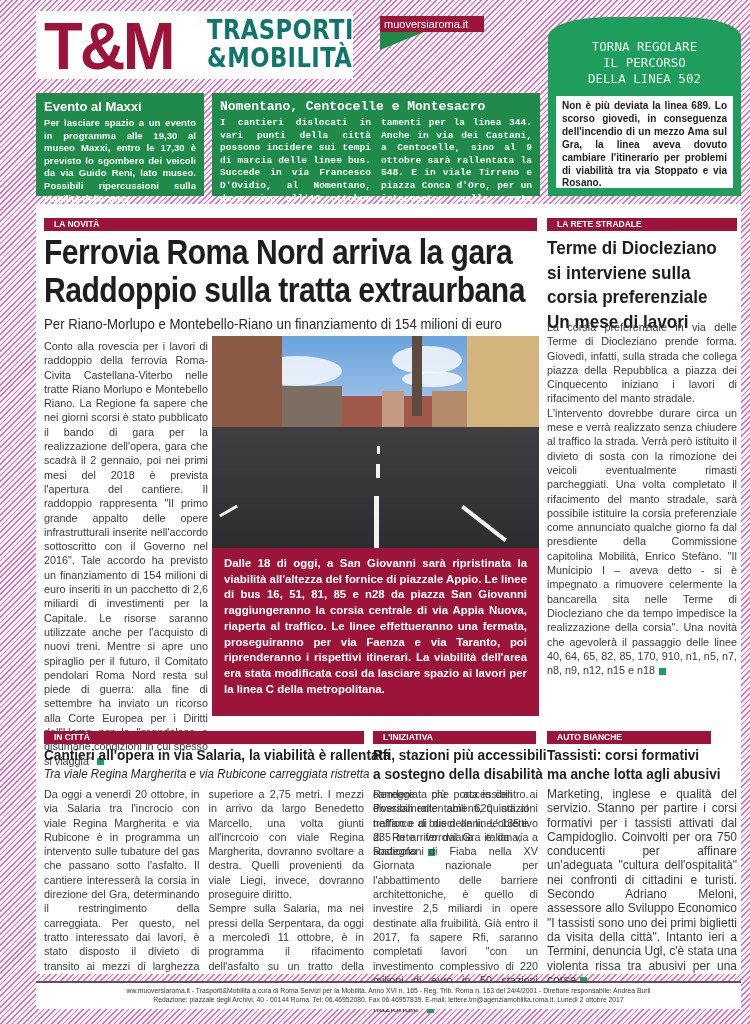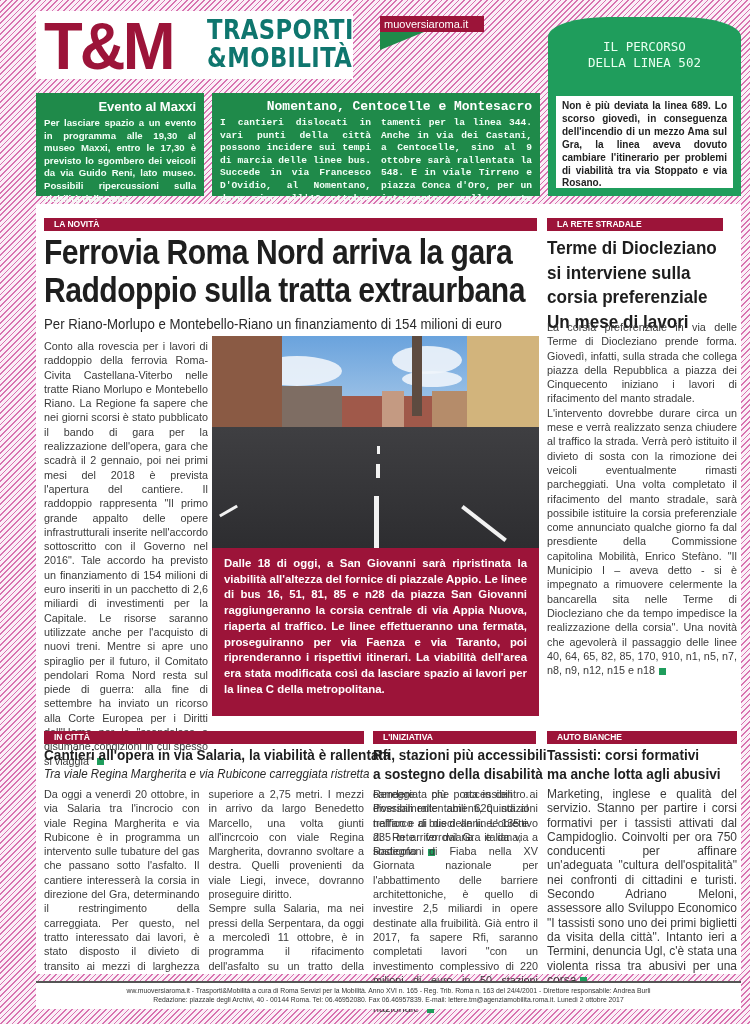--- a/index.html
+++ b/index.html
@@ -31,55 +31,55 @@
   #notice-head {
     left: 548px; top: 17px; width: 193px; height: 80px; background: #1f9d5c; color: #e9fff0;
     border-radius: 60px 60px 0 0 / 20px 20px 0 0;
     text-align: center; font-family: "DejaVu Sans Mono", monospace; font-size: 12.5px; line-height: 16px; padding-top: 22px;
   }
   #notice-body-wrap { left: 548px; top: 96px; width: 193px; height: 100px; background: #1f9d5c; padding: 0 8px 8px 8px; }
   #notice-body { background: #fff; width: 100%; height: 100%; padding: 4px 6px; font-size: 10px; line-height: 12.9px; font-weight: bold; color: #222; text-align: justify; }
 
   
   .gbox { top: 93px; height: 103px; background: #1f8a4a; color: #fff; padding: 5px 8px; }
-  .gbox h3 { font-size: 13px; text-align: right; font-weight: bold; line-height: 17px; margin-bottom: 2px; }
+  .gbox h3 { font-size: 13px; text-align: left; font-weight: bold; line-height: 17px; margin-bottom: 2px; }
   .gbox p { font-size: 9.6px; line-height: 12.6px; font-weight: bold; text-align: justify; color: #f2fff6; }
   #gbox1 { left: 36px; width: 168px; }
   #gbox2 { left: 212px; width: 328px; font-family: Liberation Mono, monospace; }
   #gbox2 .cols { display: flex; gap: 10px; }
   #gbox2 .cols p { flex: 1; }
 
   
   #main-area { left: 36px; top: 204px; width: 705px; height: 770px; background: #fff; }
 
   .kicker { height: 13px; background: #9c1439; color: #fff; font-size: 8.5px; font-weight: bold; line-height: 13px; padding-left: 10px; text-transform: uppercase; }
 
   #k-novita { left: 44px; top: 218px; width: 493px; }
   #main-headline { left: 44px; top: 233px; width: 500px; font-size: 35px; line-height: 38px; font-weight: bold; color: #1e1e1e; letter-spacing: -0.6px; transform: scaleX(0.86); transform-origin: left; white-space: nowrap; }
   #main-sub { left: 44px; top: 315px; font-size: 15px; line-height: 18px; color: #2a2a2a; transform: scaleX(0.88); transform-origin: left; white-space: nowrap; }
 
   #main-body { left: 44px; top: 339px; width: 164px; font-size: 10.8px; line-height: 14.3px; text-align: justify; color: #3a3a3a; }
 
   #photo { left: 212px; top: 336px; width: 327px; height: 212px; overflow: hidden; }
   #caption-box { left: 212px; top: 548px; width: 327px; height: 168px; background: #9c1439; color: #fff; padding: 8px 12px; font-size: 11.4px; line-height: 15.7px; font-weight: bold; text-align: justify; }
 
-  #k-rete { left: 547px; top: 218px; width: 176px; }
+  #k-rete { left: 547px; top: 218px; width: 190px; }
   #side-headline { left: 547px; top: 236px; width: 190px; font-size: 19px; line-height: 24.5px; font-weight: bold; color: #1e1e1e; transform: scaleX(0.9); transform-origin: left; white-space: nowrap; }
   #side-body { left: 547px; top: 320px; width: 190px; font-size: 10.8px; line-height: 14.3px; text-align: justify; color: #3a3a3a; }
 
   #k-citta { left: 44px; top: 731px; width: 320px; }
   #citta-headline { left: 44px; top: 745px; width: 330px; font-size: 15.5px; line-height: 19px; font-weight: bold; color: #1e1e1e; transform: scaleX(0.88); transform-origin: left; white-space: nowrap; }
   #citta-sub { left: 44px; top: 765px; font-size: 13.2px; line-height: 17px; font-style: italic; color: #2a2a2a; transform: scaleX(0.88); transform-origin: left; white-space: nowrap; }
   #citta-body { left: 44px; top: 787px; width: 320px; column-count: 2; column-gap: 9px; font-size: 10.8px; line-height: 14.3px; text-align: justify; color: #3a3a3a; height: 186px; }
 
   #k-iniziativa { left: 373px; top: 731px; width: 163px; }
   #ini-headline { left: 373px; top: 745px; width: 170px; font-size: 15.5px; line-height: 19px; font-weight: bold; color: #1e1e1e; transform: scaleX(0.88); transform-origin: left; white-space: nowrap; }
   #ini-body { left: 373px; top: 787px; width: 165px; font-size: 10.8px; line-height: 14.3px; text-align: justify; color: #3a3a3a; }
 
-  #k-auto { left: 547px; top: 731px; width: 190px; }
+  #k-auto { left: 547px; top: 731px; width: 164px; }
   #auto-headline { left: 547px; top: 745px; width: 195px; font-size: 15.5px; line-height: 19px; font-weight: bold; color: #1e1e1e; transform: scaleX(0.88); transform-origin: left; white-space: nowrap; }
   #auto-body { left: 547px; top: 787px; width: 190px; font-size: 12px; line-height: 14.3px; text-align: justify; color: #3a3a3a; }
 
   .endmark { display: inline-block; width: 7px; height: 7px; background: #1f9d5c; margin-left: 4px; vertical-align: middle; }
 
   #footer-rule { left: 36px; top: 981px; width: 705px; height: 2px; background: #555; }
   #footer { left: 36px; top: 983px; width: 705px; height: 26px; background: #fff; text-align: center; font-size: 6.8px; line-height: 9.3px; color: #333; padding-top: 3px; }
 
   
   .sky { position: absolute; left: 0; top: 0; width: 100%; height: 50%; background: linear-gradient(#6aa3dd, #b9d3ec); }
@@ -94,20 +94,21 @@
 <div class="abs" id="logo-box"></div>
 <div class="abs" id="logo-tm">T&amp;M</div>
 <div class="abs" id="logo-title">
   <span class="l1">TRASPORTI</span>
   <span class="l2">&amp;MOBILITÀ</span>
 </div>
 <div class="abs" id="site-tag">muoversiaroma.it</div>
 <div class="abs" id="site-ribbon"></div>
 
 <div class="abs" id="notice-head">
+  <div>TORNA REGOLARE</div>
   <div>IL PERCORSO</div>
   <div>DELLA LINEA 502</div>
 </div>
 <div class="abs" id="notice-body-wrap">
   <div id="notice-body">Non è più deviata la linea 689. Lo scorso giovedì, in conseguenza dell'incendio di un mezzo Ama sul Gra, la linea aveva dovuto cambiare l'itinerario per problemi di viabilità tra via Stoppato e via Rosano.</div>
 </div>
 
 <div class="abs gbox" id="gbox1">
   <h3>Evento al Maxxi</h3>
   <p>Per lasciare spazio a un evento in programma alle 19,30 al museo Maxxi, entro le 17,30 è previsto lo sgombero dei veicoli da via Guido Reni, lato museo. Possibili ripercussioni sulla viabilità della zona.</p>

